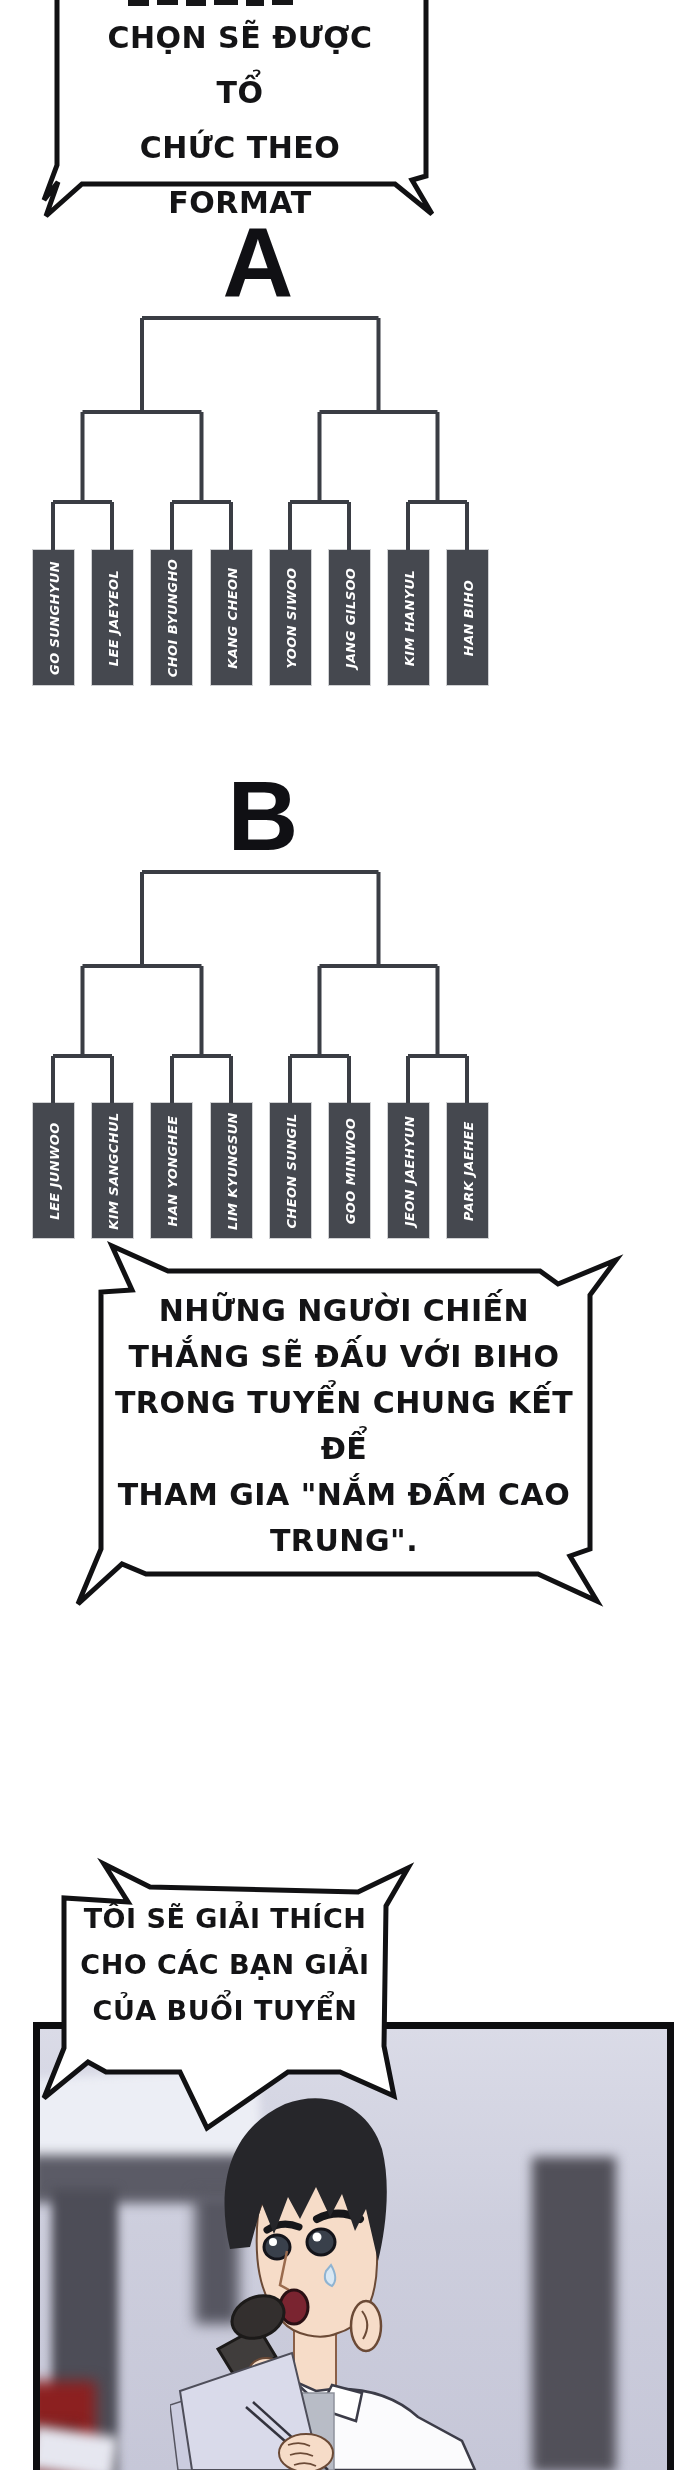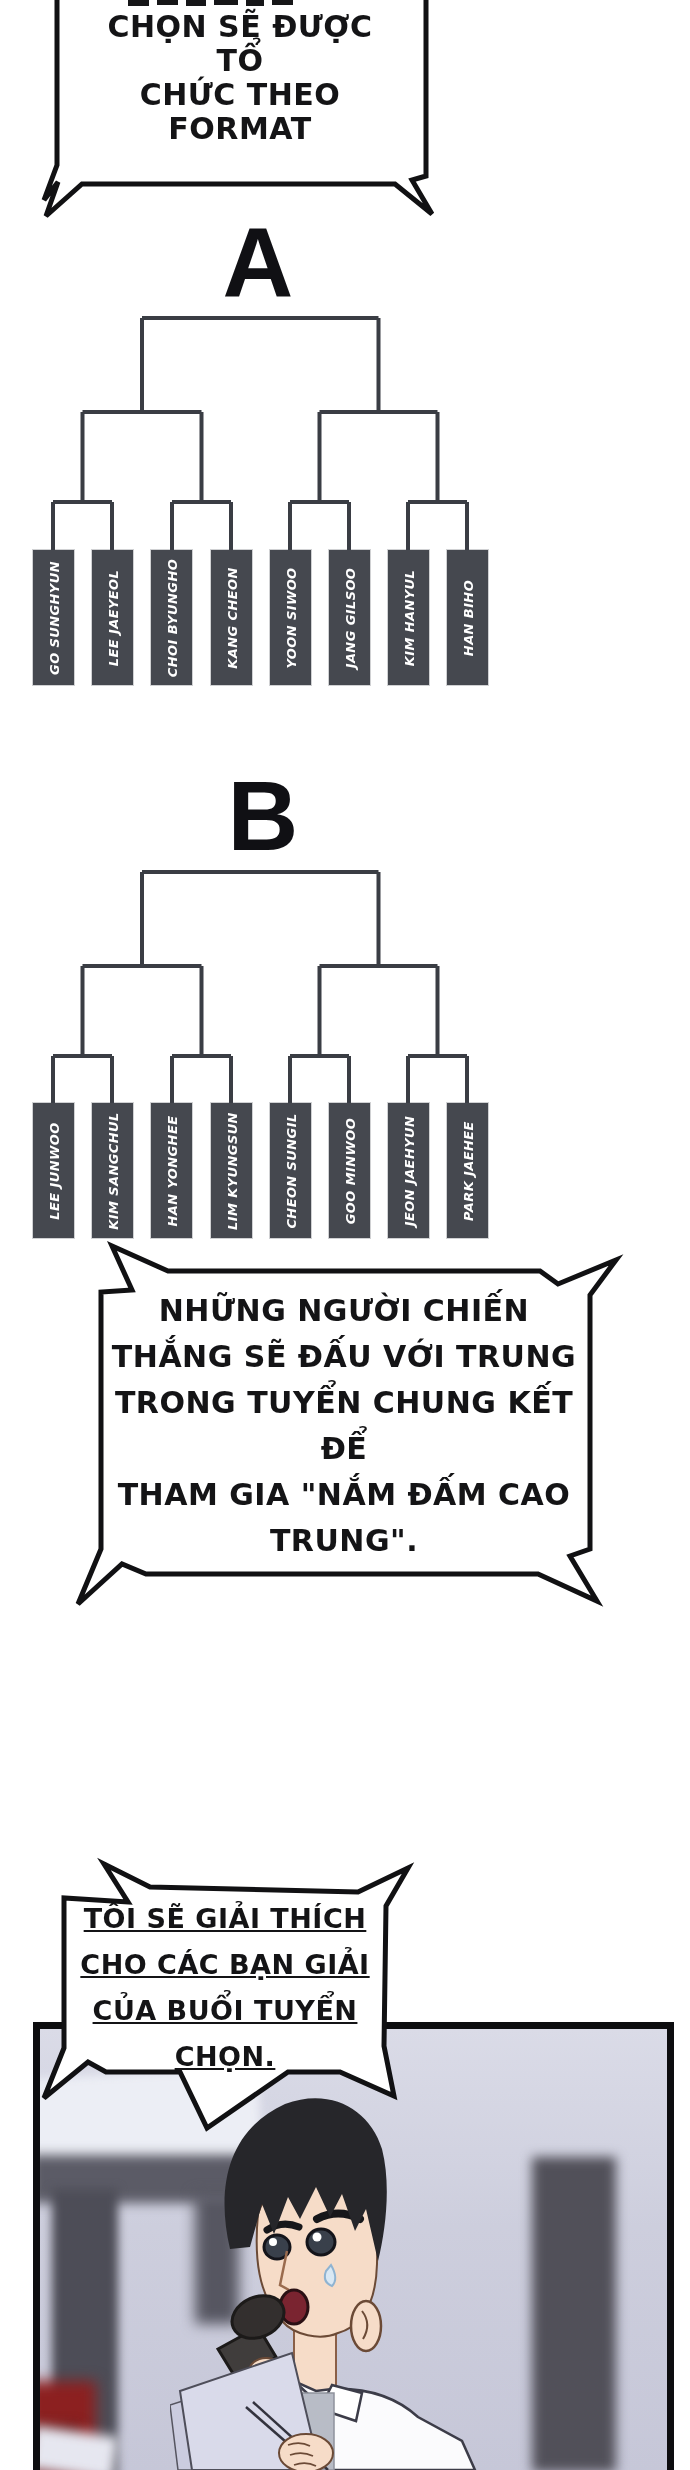--- a/index.html
+++ b/index.html
@@ -7,21 +7,21 @@
     position:relative;width:690px;height:2470px;margin:0 auto;
     background:#ffffff;overflow:hidden;
     font-family:"DejaVu Sans",sans-serif;
   }
   .abs{position:absolute;}
   
   .bubble-text{
     position:absolute;text-align:center;color:#141416;
     font-weight:700;letter-spacing:.5px;z-index:6;
   }
-  .bt-large{font-size:30px;line-height:34px;}
+  .bt-large{font-size:30px;line-height:55px;}
   .bt-small{font-size:27px;line-height:46px;}
   
   .section-letter{
     position:absolute;width:200px;text-align:center;
     font-family:"Liberation Sans","DejaVu Sans",sans-serif;
     font-weight:700;font-size:98px;color:#101014;line-height:100px;z-index:3;
   }
   
   .player-box{
     position:absolute;width:41px;height:135px;background:#45484f;
@@ -144,21 +144,21 @@
   <div class="player-box" style="left:447px;top:1103px;">
     <span class="player-name">PARK JAEHEE</span>
     </div>
 
   <svg class="bubble-svg" style="left:60px;top:1230px;" width="580" height="400" viewBox="0 0 580 400">
     <path d="M108,41 L52,16 L72,60 L41,62 L41,319 L18,374 L62,334 L86,344
              L478,344 L537,371 L510,326 L530,319 L530,65 L556,30 L498,54 L480,41 Z" fill="#ffffff" stroke="#111113" stroke-width="5" stroke-linejoin="miter"></path>
   </svg>
   <div class="bubble-text bt-large" style="left:100px;top:1288px;width:488px;line-height:46px;">
     <div>NHỮNG NGƯỜI CHIẾN</div>
-    <div>THẮNG SẼ ĐẤU VỚI TRUNG</div>
+    <div>THẮNG SẼ ĐẤU VỚI BIHO</div>
     <div>TRONG TUYỂN CHUNG KẾT ĐỂ</div>
     <div>THAM GIA "NẮM ĐẤM CAO</div>
     <div>TRUNG".</div>
   </div>
 
   <div id="panel">
 
     <div class="blur" style="left:-12px;top:44px;width:232px;height:92px;background:#eceef5;filter:blur(5px);transform:rotate(-3deg);"></div>
     <div class="blur" style="left:-10px;top:126px;width:312px;height:48px;background:#5b5b66;filter:blur(6px);"></div>
     <div class="blur" style="left:12px;top:160px;width:66px;height:290px;background:#4d4d57;filter:blur(5px);"></div>
@@ -222,20 +222,19 @@
         <path d="M118,356 Q130,352 140,357 M120,366 Q132,362 143,367 M124,376 Q136,372 146,377" fill="none" stroke="#6b4a36" stroke-width="1.8"></path>
       </g>
     </svg>
   </div>
 
   <svg class="bubble-svg" style="left:30px;top:1850px;" width="400" height="290" viewBox="0 0 400 290">
     <path d="M120,37 L74,14 L98,52 L34,48 L34,198 L14,248 L58,212 L76,222
              L150,222 L177,278 L258,222 L310,222 L364,246 L354,196
              L356,56 L378,18 L328,42 Z" fill="#ffffff" stroke="#111113" stroke-width="5" stroke-linejoin="miter"></path>
   </svg>
-  <div class="bubble-text bt-small" style="left:70px;top:1896px;width:310px;text-decoration:underline;">
+  <div class="bubble-text bt-small" style="left:70px;top:1896px;width:310px;">
     <div>TÔI SẼ GIẢI THÍCH</div>
     <div>CHO CÁC BẠN GIẢI</div>
     <div>CỦA BUỔI TUYỂN</div>
-    <div>CHỌN.</div>
   </div>
 
 </div>
 
 </body></html>

